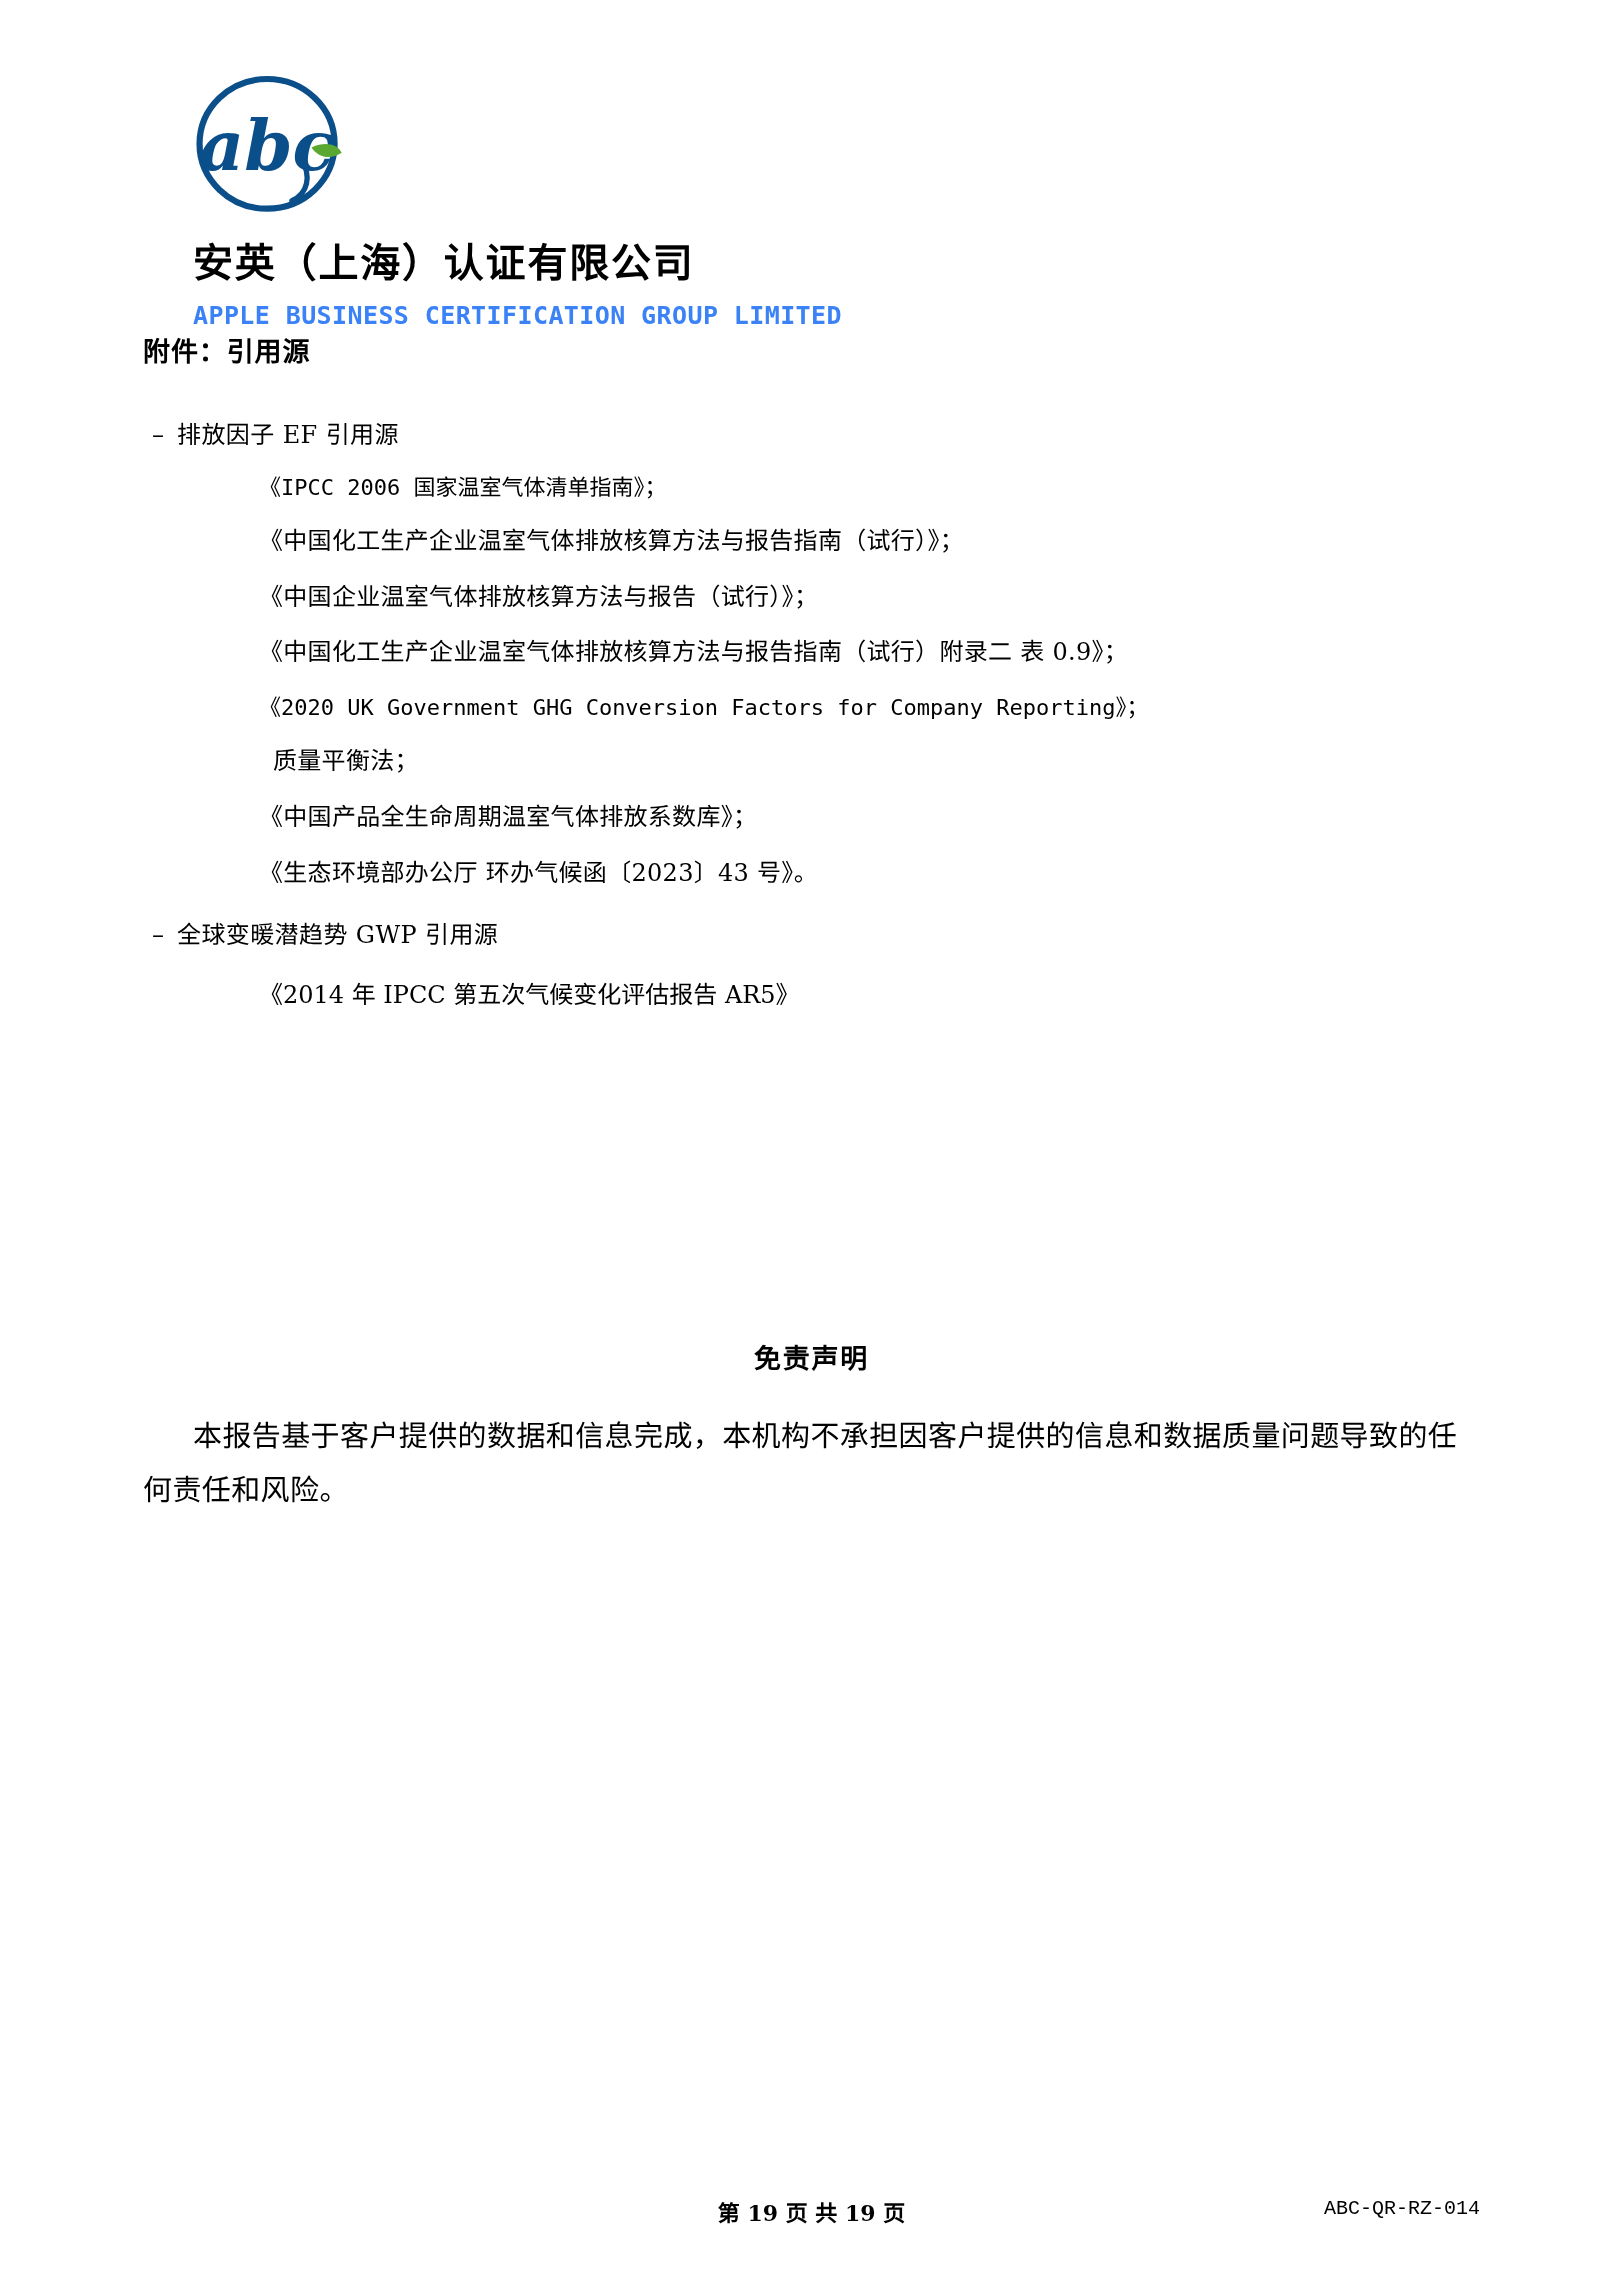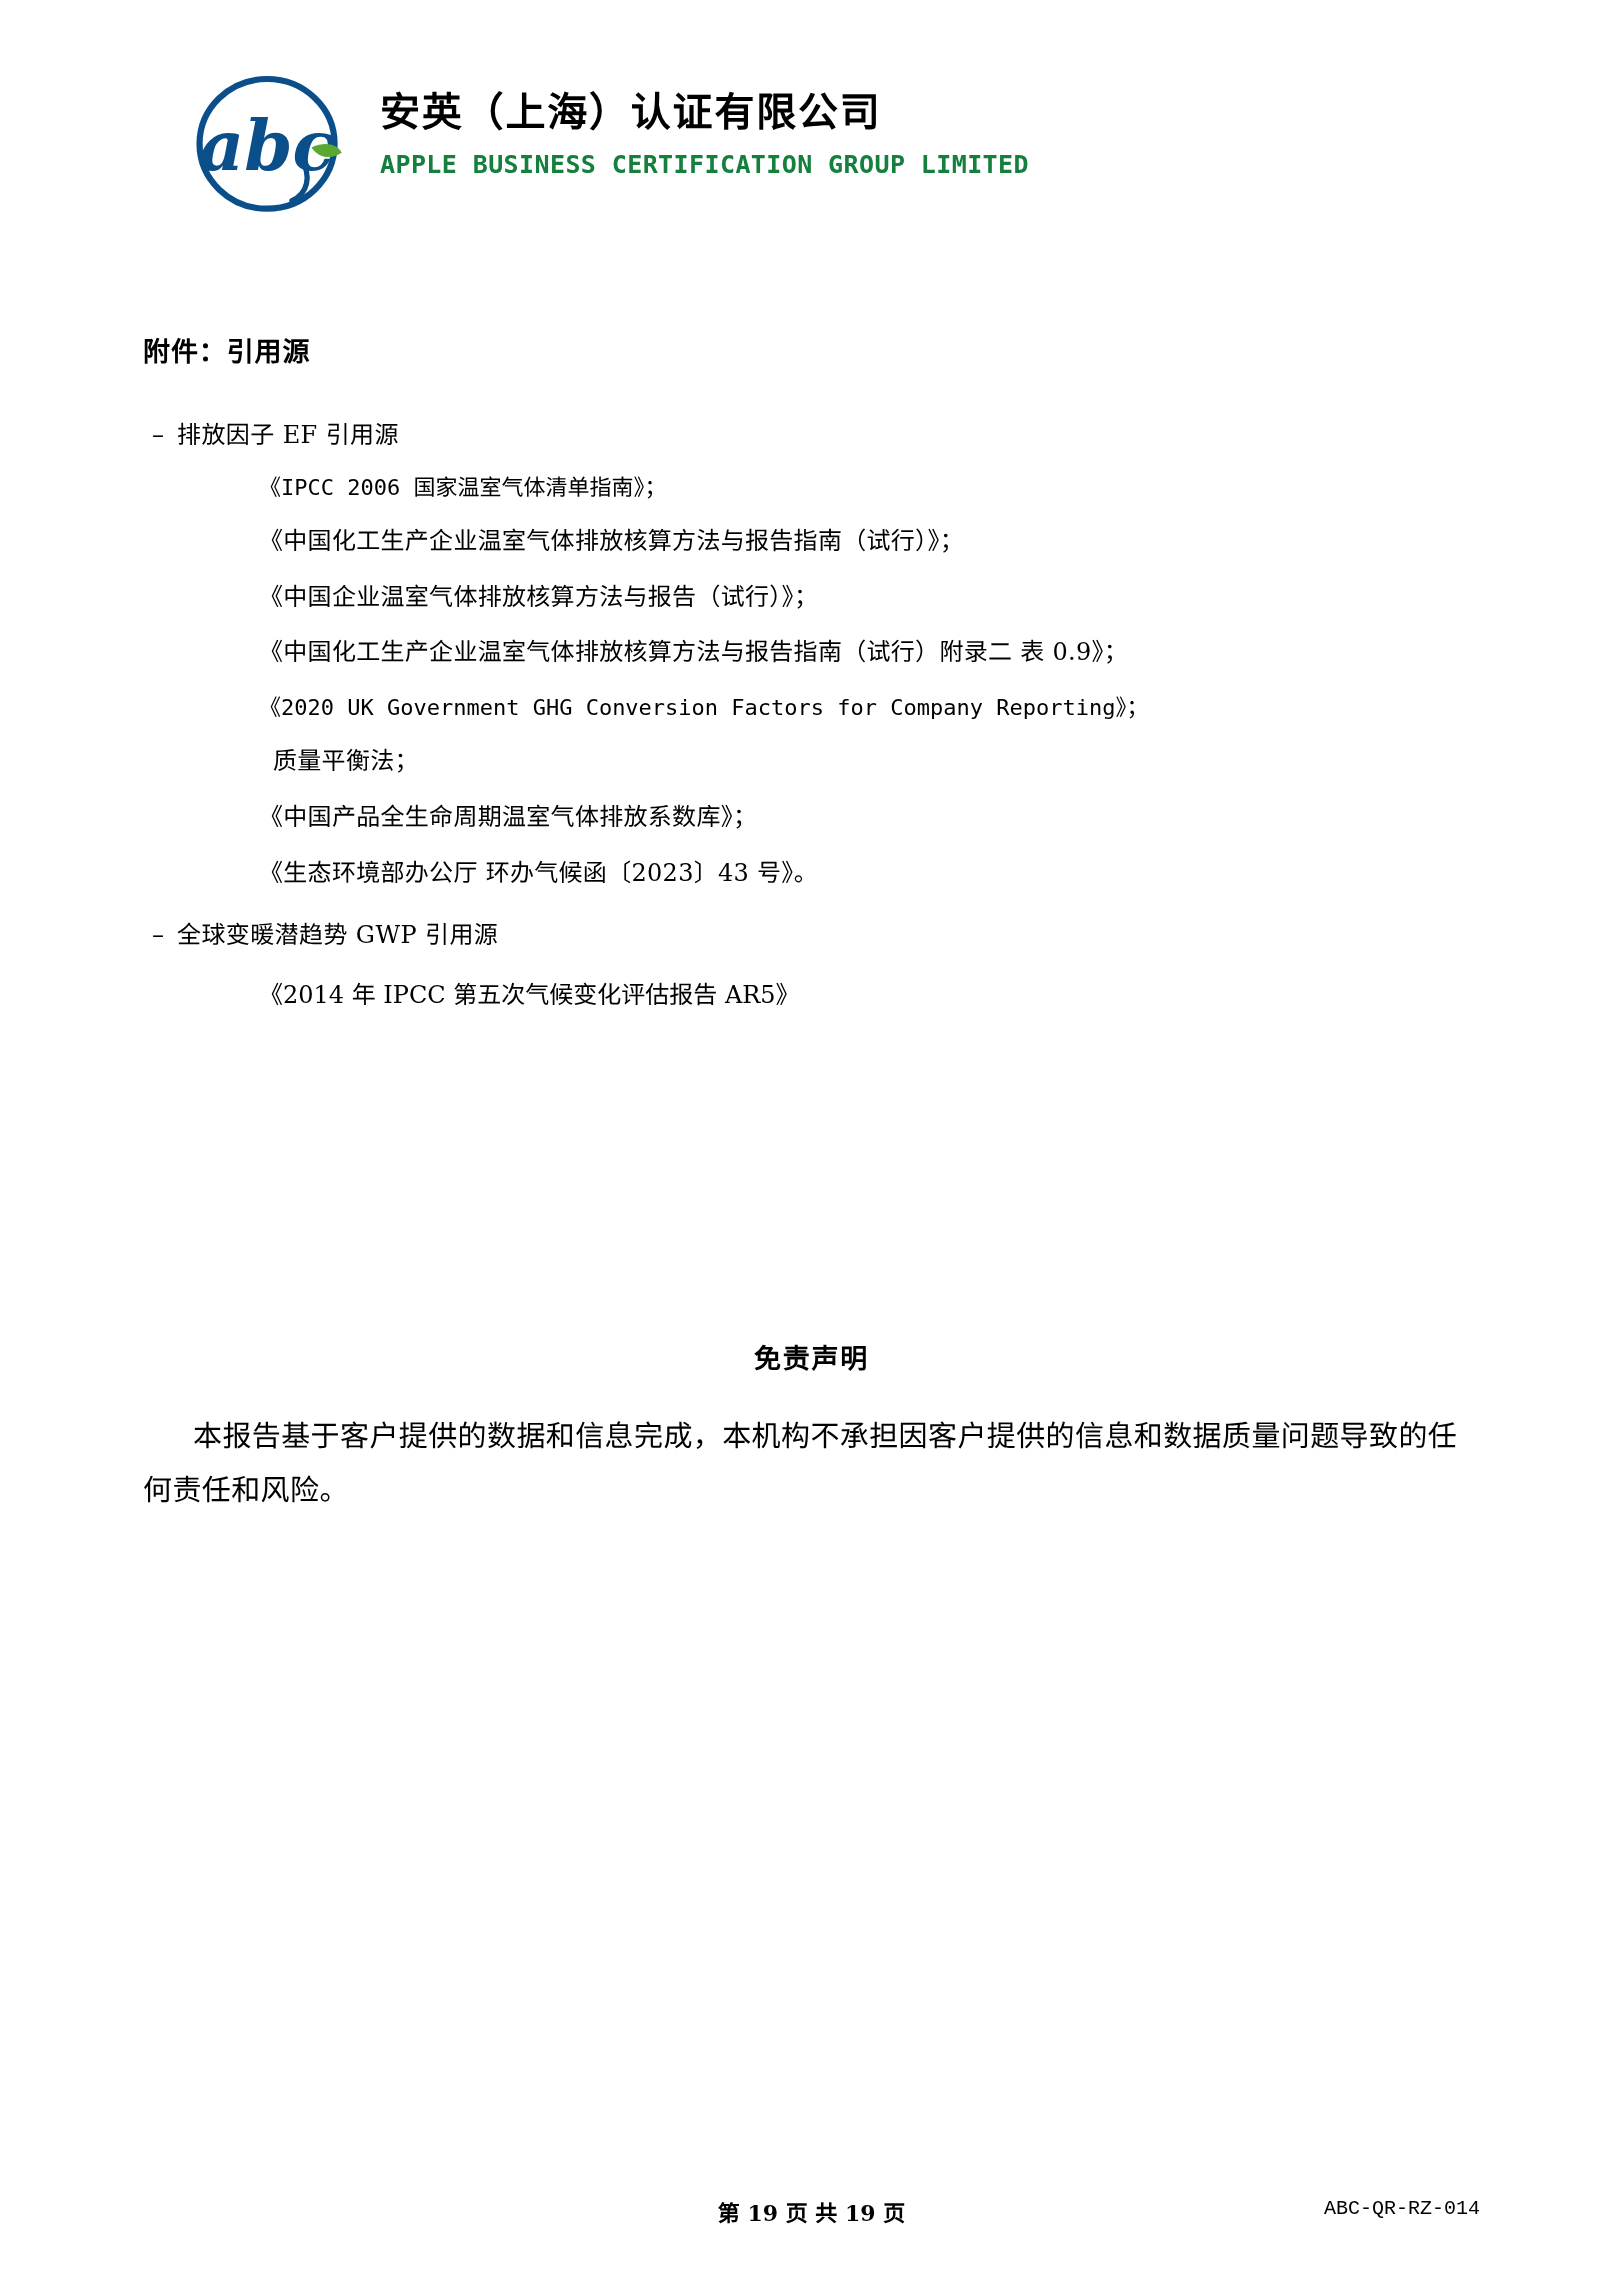--- a/index.html
+++ b/index.html
@@ -26,21 +26,21 @@
   }
 
   
   .header {
     position: absolute;
     top: 71px;
     left: 178px;
     width: 1292px;
     height: 169px;
     display: flex;
-    flex-direction: row;
+    flex-direction: column;
     align-items: flex-start;
   }
 
   .logo-wrap {
     width: 187px;
     height: 151px;
     position: relative;
     flex: 0 0 auto;
   }
   .logo-svg { display: block; }
@@ -56,21 +56,21 @@
     letter-spacing: 1.8px;
     color: #000;
     line-height: 1.25;
     white-space: nowrap;
   }
   .company-en {
     font-family: "DejaVu Sans Mono", "Liberation Mono", monospace;
     font-size: 25px;
     font-weight: bold;
     letter-spacing: 0.4px;
-    color: #15803d;
+    color: #3b82f6;
     margin-top: 12.5px;
     white-space: nowrap;
   }
 
   
   .content {
     position: absolute;
     top: 330px;
     left: 143px;
     width: 1337px;

